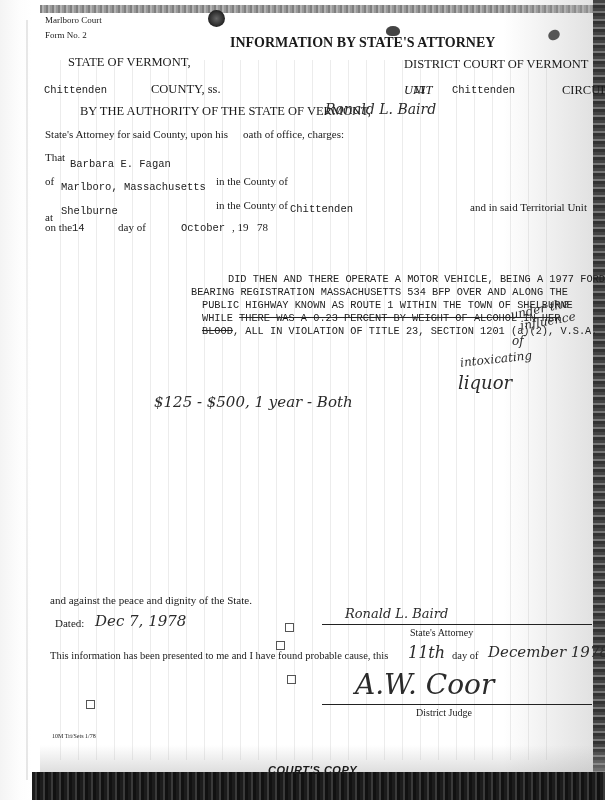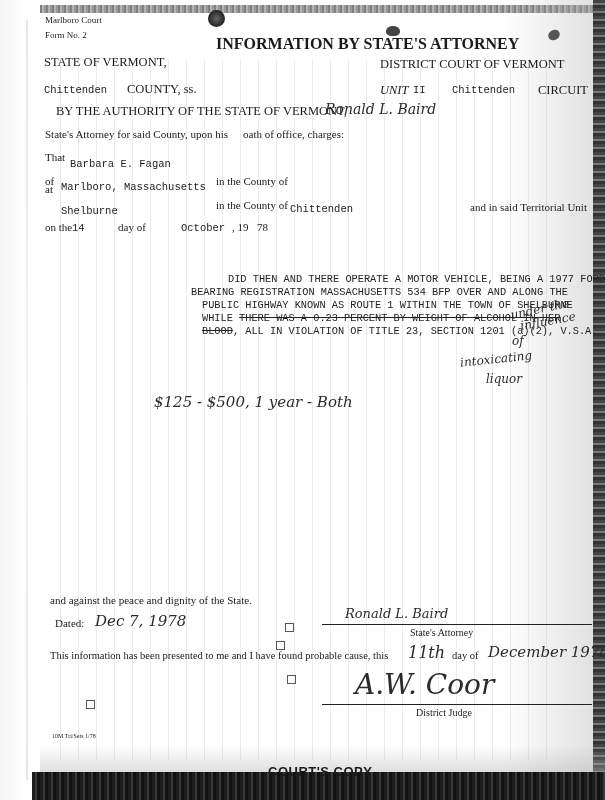--- a/index.html
+++ b/index.html
@@ -51,21 +51,21 @@
       background: linear-gradient(180deg, rgba(200,200,200,0) 0%, rgba(180,180,180,0.45) 100%);
     }
     .dot-lines {
       position: absolute; left: 60px; top: 60px; width: 490px; height: 700px;
       background-image: repeating-linear-gradient(90deg, rgba(150,150,150,0.18) 0 1px, transparent 1px 18px);
       pointer-events: none;
     }
     .abs { position: absolute; white-space: nowrap; }
     .serif-sm { font-family: "Liberation Serif", serif; font-size: 9px; }
     .serif { font-family: "Liberation Serif", serif; font-size: 11px; }
-    .serif-md { font-family: "Liberation Serif", serif; font-size: 12.5px; }
+    .serif-md { font-family: "Liberation Serif", serif; font-size: 12.5px; margin-left: 24px; }
     .serif-bold { font-family: "Liberation Serif", serif; font-size: 12.5px; font-weight: bold; }
     .mono { font-family: "Liberation Mono", "DejaVu Sans Mono", monospace; font-size: 10.5px; color: #222; }
     .mono-body { font-family: "Liberation Mono", "DejaVu Sans Mono", monospace; font-size: 10.3px; color: #222; line-height: 13.2px; }
     .hand { font-family: "DejaVu Serif", serif; font-style: italic; color: #2b2b2b; }
     .strike { text-decoration: line-through; }
     .rule { position: absolute; height: 1px; background: #222; }
     .seal {
       position: absolute; left: 208px; top: 10px; width: 17px; height: 17px;
       border-radius: 50%; background: radial-gradient(circle, #666 0%, #222 70%);
     }
@@ -74,21 +74,21 @@
       border-radius: 50% 50% 40% 40%; background: #444;
     }
     .blot2 {
       position: absolute; left: 548px; top: 30px; width: 12px; height: 10px;
       border-radius: 50%; background: #555; transform: rotate(-30deg);
     }
     .checkbox {
       position: absolute; width: 7px; height: 7px; border: 1px solid #555; background: transparent;
     }
     .footer-label {
-      font-family: "Liberation Sans", "DejaVu Sans", sans-serif; font-size: 13px; font-weight: bold; letter-spacing: 0.5px;
+      font-family: "Liberation Sans", "DejaVu Sans", sans-serif; font-size: 11px; font-weight: bold; letter-spacing: 0.5px; font-style: italic;
     }
   </style>
 </head>
 <body>
 
 <div class="left-margin"></div>
 <div class="left-crease"></div>
 <div class="page"></div>
 <div class="dot-lines"></div>
 <div class="top-edge"></div>
@@ -96,21 +96,21 @@
 <div class="right-edge"></div>
 <div class="bottom-noise"></div>
 <div class="bottom-band"></div>
 
 <div class="seal"></div>
 <div class="blot"></div>
 <div class="blot2"></div>
 
 <div class="abs serif-sm" style="left:45px; top:15px;">Marlboro Court</div>
 <div class="abs serif-sm" style="left:45px; top:30px;">Form No. 2</div>
-<div class="abs serif-bold" style="left:216px; top:35px; font-size:16px;">INFORMATION BY STATE'S ATTORNEY</div>
+<div class="abs serif-bold" style="left:230px; top:35px; font-size:14px;">INFORMATION BY STATE'S ATTORNEY</div>
 
 <div class="abs serif-md" style="left:44px; top:55px;">STATE OF VERMONT,</div>
 <div class="abs serif-md" style="left:380px; top:57px;">DISTRICT COURT OF VERMONT</div>
 
 <div class="abs mono" style="left:44px; top:84px;">Chittenden</div>
 <div class="abs serif-md" style="left:127px; top:82px;">COUNTY, ss.</div>
 <div class="abs serif-md" style="left:380px; top:83px;font-style:italic;">UNIT</div>
 <div class="abs mono" style="left:413px; top:84px;">II</div>
 <div class="abs mono" style="left:452px; top:84px;">Chittenden</div>
 <div class="abs serif-md" style="left:538px; top:83px;">CIRCUIT</div>
@@ -121,21 +121,21 @@
 <div class="abs serif" style="left:45px; top:128px;">State's Attorney for said County, upon his</div>
 <div class="abs serif" style="left:243px; top:128px;">oath of office, charges:</div>
 
 <div class="abs serif" style="left:45px; top:151px;text-align:center;">That</div>
 <div class="abs mono" style="left:70px; top:158px;">Barbara E. Fagan</div>
 
 <div class="abs serif" style="left:45px; top:175px;">of</div>
 <div class="abs mono" style="left:61px; top:181px;">Marlboro, Massachusetts</div>
 <div class="abs serif" style="left:216px; top:175px;">in the County of</div>
 
-<div class="abs serif" style="left:45px; top:183px;">at</div>
+<div class="abs serif" style="left:45px; top:211px;">at</div>
 <div class="abs mono" style="left:61px; top:205px;">Shelburne</div>
 <div class="abs serif" style="left:216px; top:199px;">in the County of</div>
 <div class="abs mono" style="left:290px; top:203px;">Chittenden</div>
 <div class="abs serif" style="left:470px; top:201px;">and in said Territorial Unit</div>
 
 <div class="abs serif" style="left:45px; top:221px;">on the</div>
 <div class="abs mono" style="left:72px; top:222px;">14</div>
 <div class="abs serif" style="left:118px; top:221px;">day of</div>
 <div class="abs mono" style="left:157px; top:222px;margin-left:24px;">October</div>
 <div class="abs serif" style="left:232px; top:221px;">, 19</div>
@@ -148,21 +148,21 @@
   <span>WHILE </span><span class="strike">THERE WAS A 0.23 PERCENT BY WEIGHT OF ALCOHOL IN HER</span>
 </div>
 <div class="abs mono-body" style="left:202px; top:325px;">
   <span class="strike">BLOOD</span><span>, ALL IN VIOLATION OF TITLE 23, SECTION 1201 (a)(2), V.S.A.</span>
 </div>
 
 <div class="abs hand" style="left:510px; top:302px; font-size:12px; transform:rotate(-12deg);">under the</div>
 <div class="abs hand" style="left:520px; top:314px; font-size:12px; transform:rotate(-10deg);">influence</div>
 <div class="abs hand" style="left:512px; top:334px; font-size:12px;">of</div>
 <div class="abs hand" style="left:460px; top:352px; font-size:12px; transform:rotate(-6deg);">intoxicating</div>
-<div class="abs hand" style="left:458px; top:372px; font-size:12px;padding-left:28px;">liquor</div>
+<div class="abs hand" style="left:458px; top:372px; font-size:18px;">liquor</div>
 
 <div class="abs hand" style="left:154px; top:393px; font-size:15px;">$125 - $500, 1 year - Both</div>
 
 <div class="abs serif" style="left:50px; top:594px;">and against the peace and dignity of the State.</div>
 
 <div class="abs serif" style="left:55px; top:617px;">Dated:</div>
 <div class="abs hand" style="left:95px; top:612px; font-size:15px;">Dec 7, 1978</div>
 
 <div class="abs hand" style="left:345px; top:606px; font-size:13px;">Ronald L. Baird</div>
 <div class="rule" style="left:322px; top:624px; width:270px;"></div>

